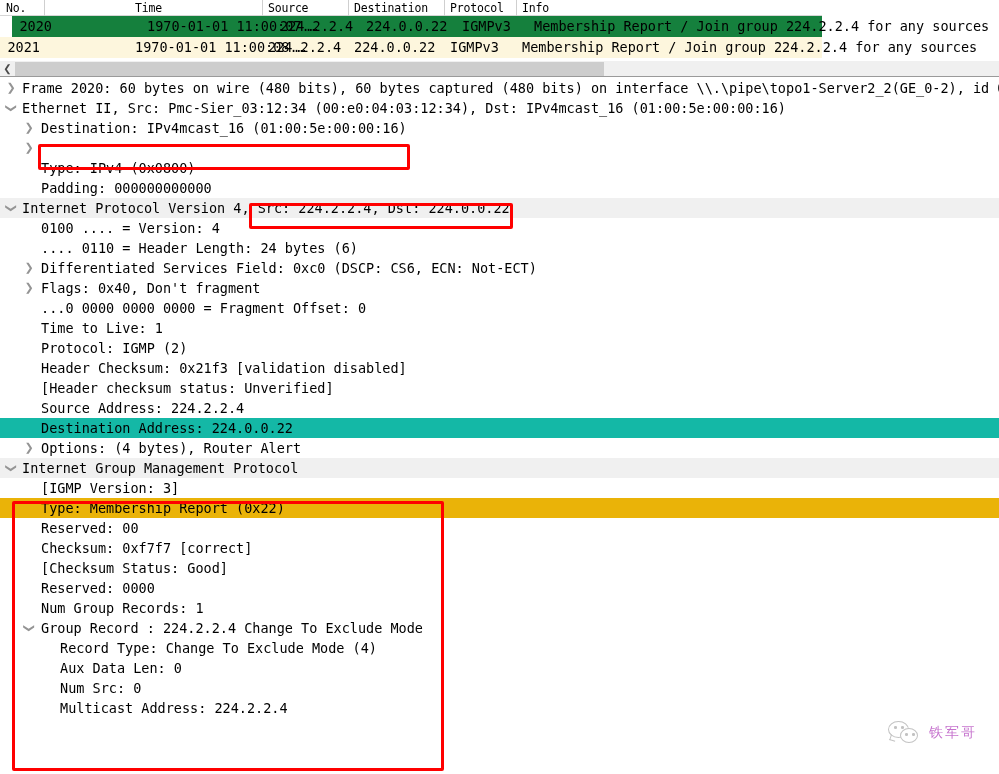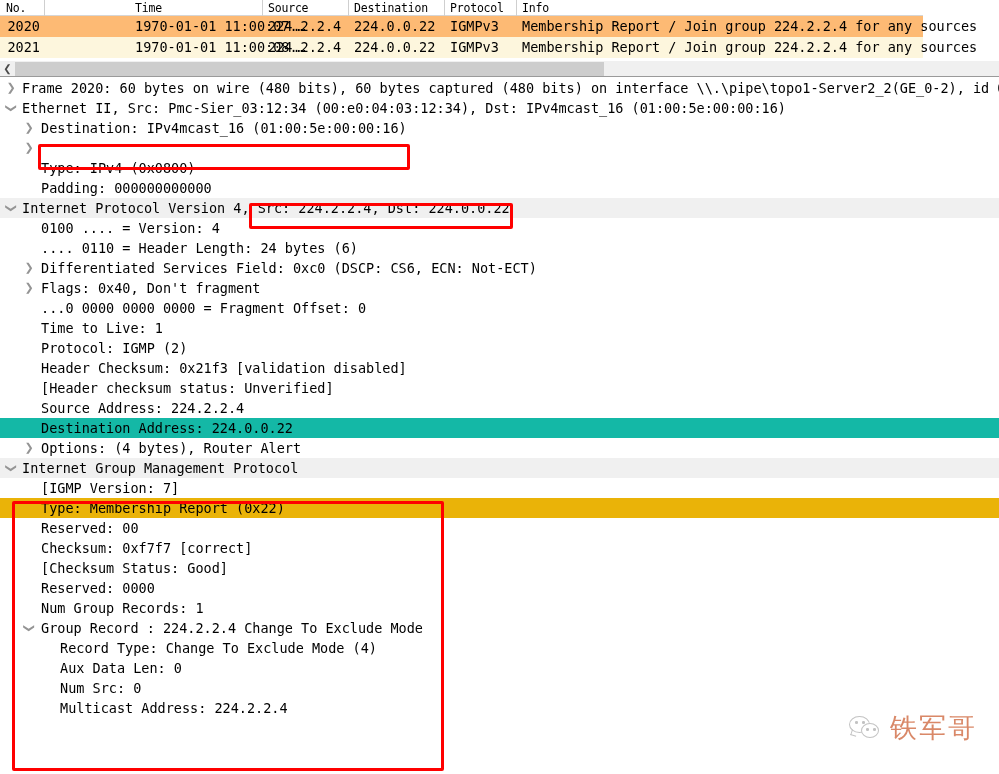--- a/index.html
+++ b/index.html
@@ -5,21 +5,21 @@
   * { box-sizing: border-box; margin: 0; padding: 0; }
   html, body {
     width: 999px; height: 774px;
     background: #ffffff;
     font-family: "DejaVu Sans Mono", "Liberation Mono", monospace;
     overflow: hidden;
   }
   #app { position: relative; width: 999px; height: 774px; }
 
   
-  .packet-list { position: absolute; left: 0; top: 0; width: 923px; height: 60px; text-decoration: underline; }
+  .packet-list { position: absolute; left: 0; top: 0; width: 822px; height: 60px; text-decoration: underline; }
 
   .col-header {
     position: relative;
     height: 16px;
     background: #ffffff;
     border-bottom: 1px solid #d6d6d6;
     font-size: 11.5px;
     color: #000;
     white-space: nowrap;
   }
@@ -39,21 +39,21 @@
   }
 
   .prow {
     position: relative;
     height: 21px;
     line-height: 21px;
     font-size: 13.5px;
     white-space: nowrap;
     color: #000;
   }
-  .prow.selected { background: #fdba74; }
+  .prow.selected { background: #15803d; margin-left: 12px; }
   .prow.alt      { background: #fdf6dd; }
   .prow .cell { position: absolute; top: 0; height: 21px; line-height: 21px; }
   .prow .cell.num { text-align: right; }
 
   
   .hscroll {
     position: absolute; left: 0; top: 61px; width: 999px; height: 16px;
     background: #f0f0f0;
     border-bottom: 1px solid #9a9a9a;
   }
@@ -113,22 +113,22 @@
   
   .watermark {
     position: absolute;
     right: 22px; bottom: 28px;
     display: flex; align-items: center; gap: 7px;
     opacity: 0.62;
     z-index: 20;
   }
   .watermark .wm-text {
     font-family: Liberation Mono, monospace;
-    font-size: 27px;
-    color: #c2410c;
+    font-size: 14px;
+    color: #a21caf;
     letter-spacing: 2px;
   }
   .wm-logo { position: relative; width: 34px; height: 26px; }
   .wm-logo .bub {
     position: absolute;
     border: 1.6px solid #9e9e9e;
     border-radius: 50%;
     background: transparent;
   }
   .wm-logo .bub.big   { left: 0;  top: 1px;  width: 21px; height: 17px; }
@@ -254,21 +254,21 @@
       </div>
       <div class="trow i1 ">
         <span class="twig">❯</span>
         <span class="tlabel">Options: (4 bytes), Router Alert</span>
       </div>
       <div class="trow i0 hl-gray">
         <span class="twig" style="transform: rotate(90deg); display: inline-block;">❯</span>
         <span class="tlabel">Internet Group Management Protocol</span>
       </div>
       <div class="trow i1 ">
-        <span class="tlabel">[IGMP Version: 7]</span>
+        <span class="tlabel">[IGMP Version: 3]</span>
       </div>
       <div class="trow i1 hl-blue2">
         <span class="tlabel">Type: Membership Report (0x22)</span>
       </div>
       <div class="trow i1 ">
         <span class="tlabel">Reserved: 00</span>
       </div>
       <div class="trow i1 ">
         <span class="tlabel">Checksum: 0xf7f7 [correct]</span>
       </div>

